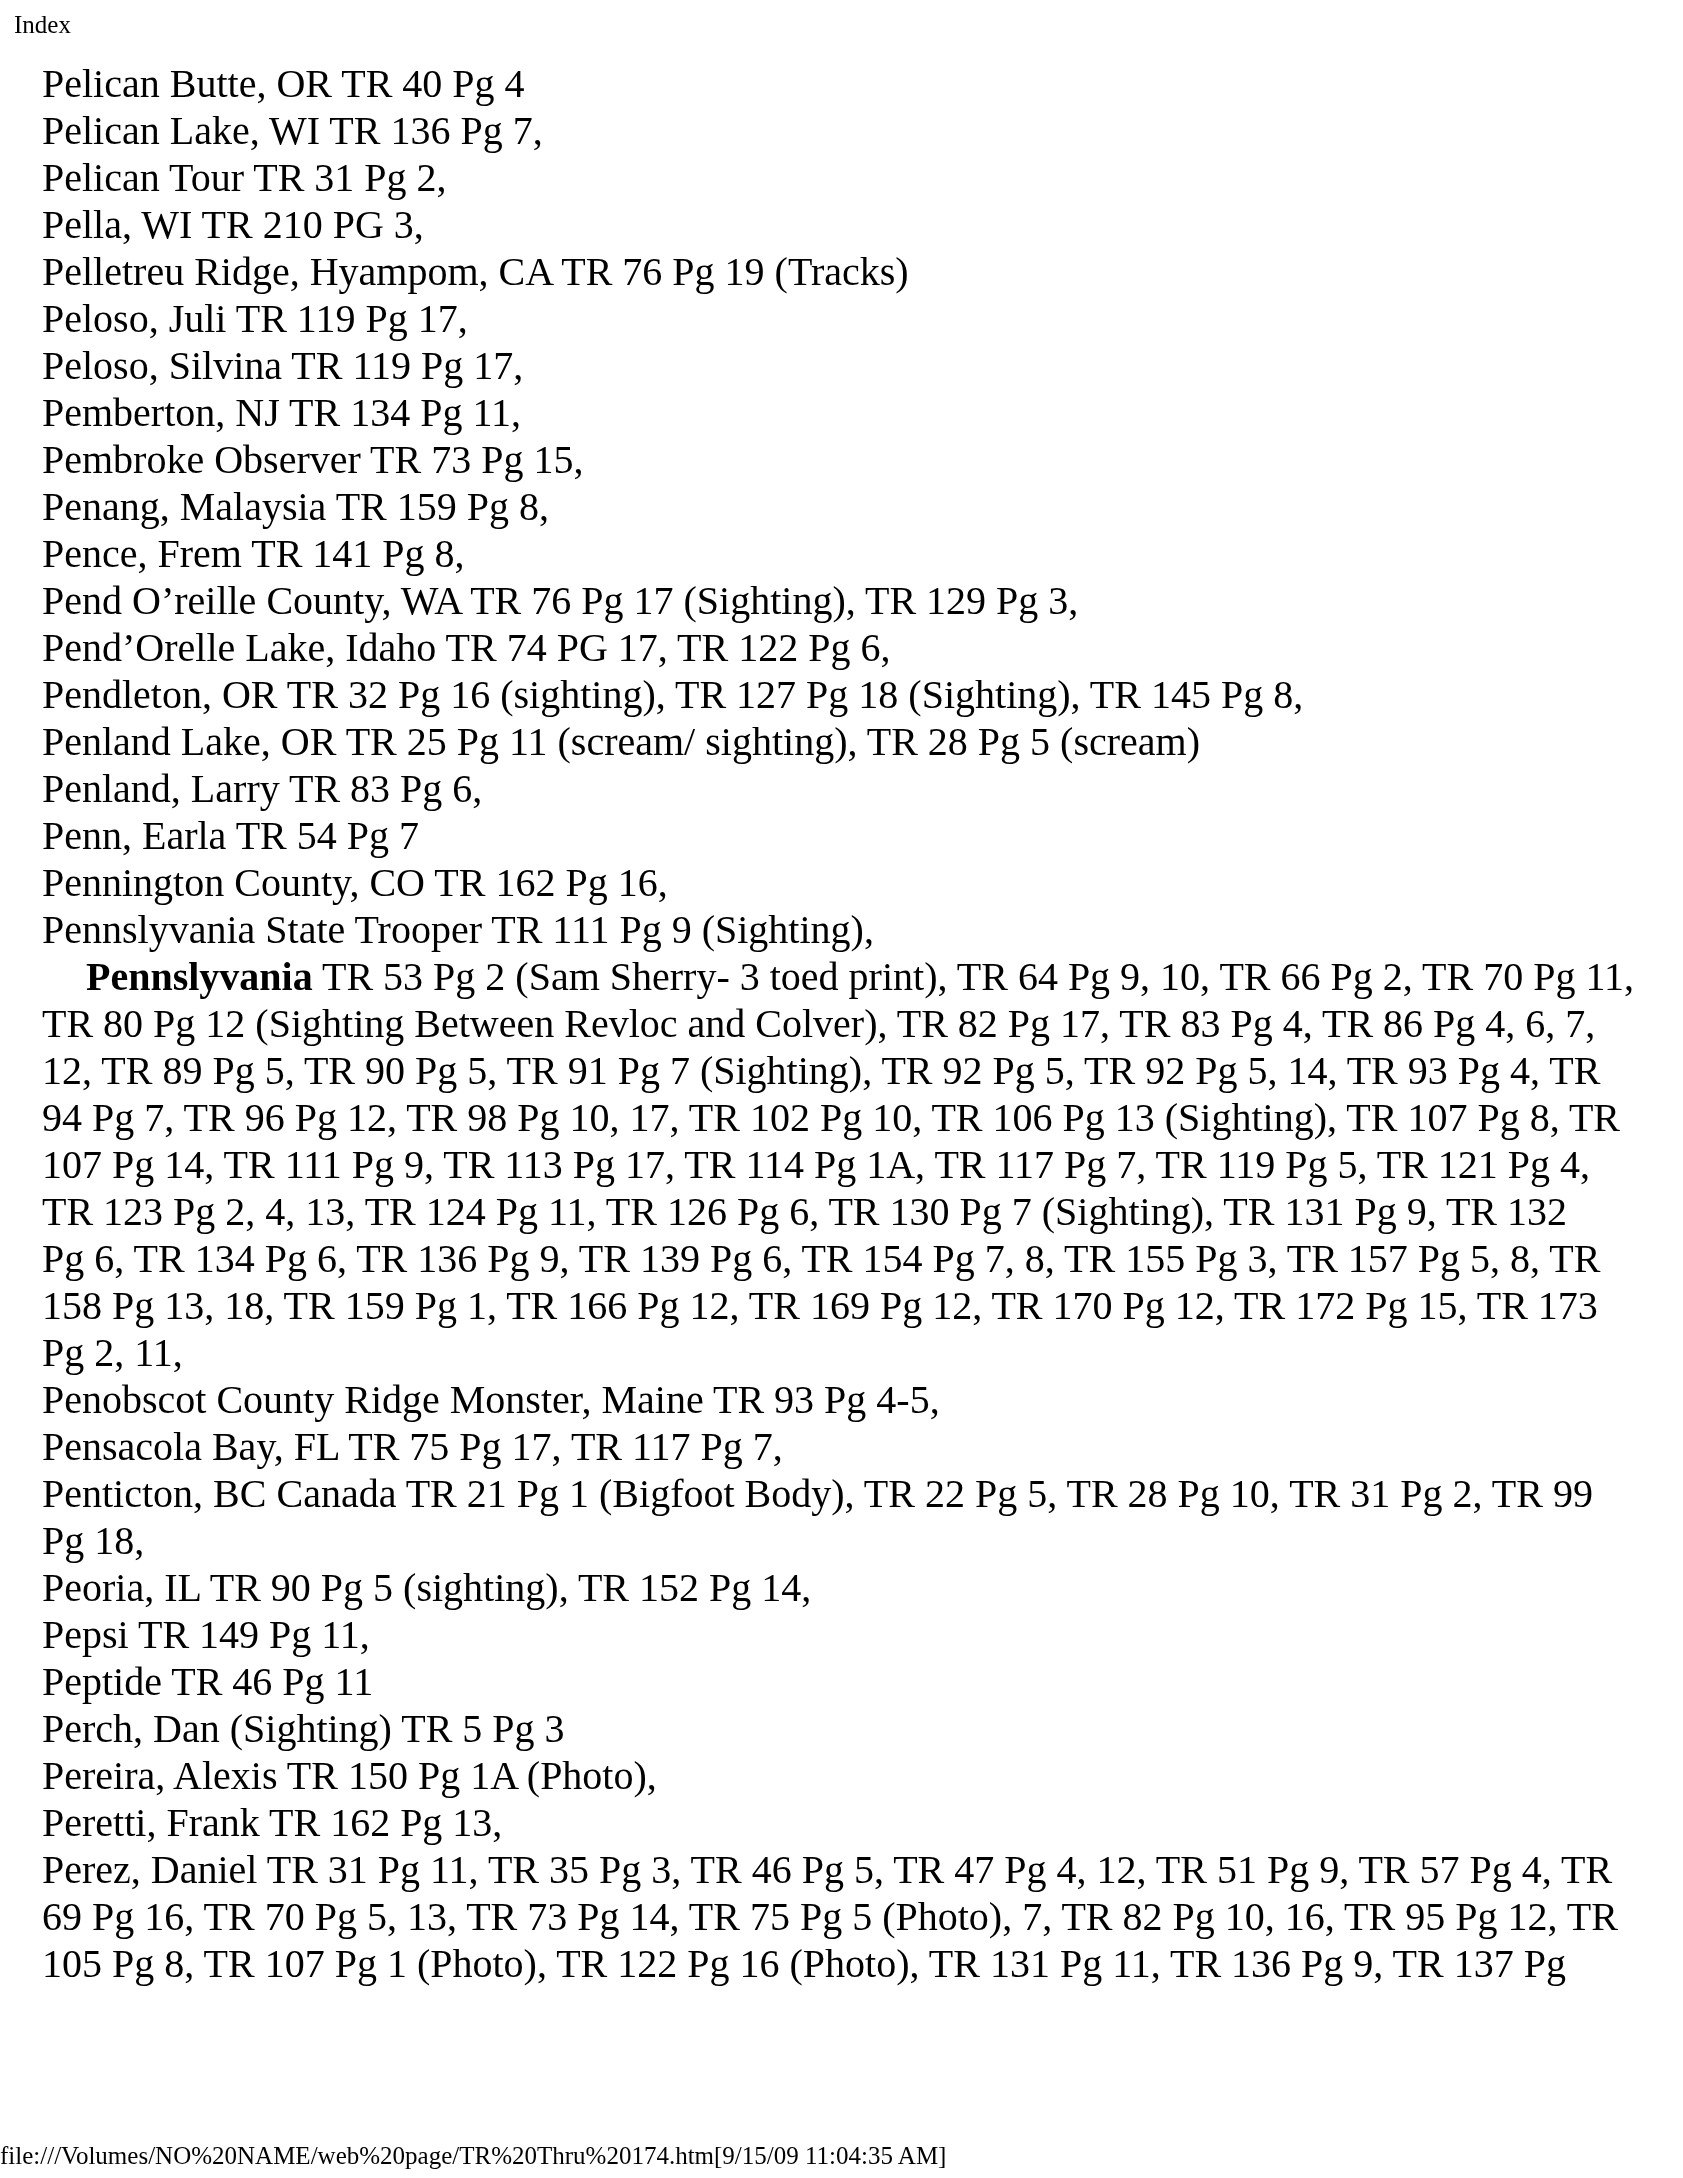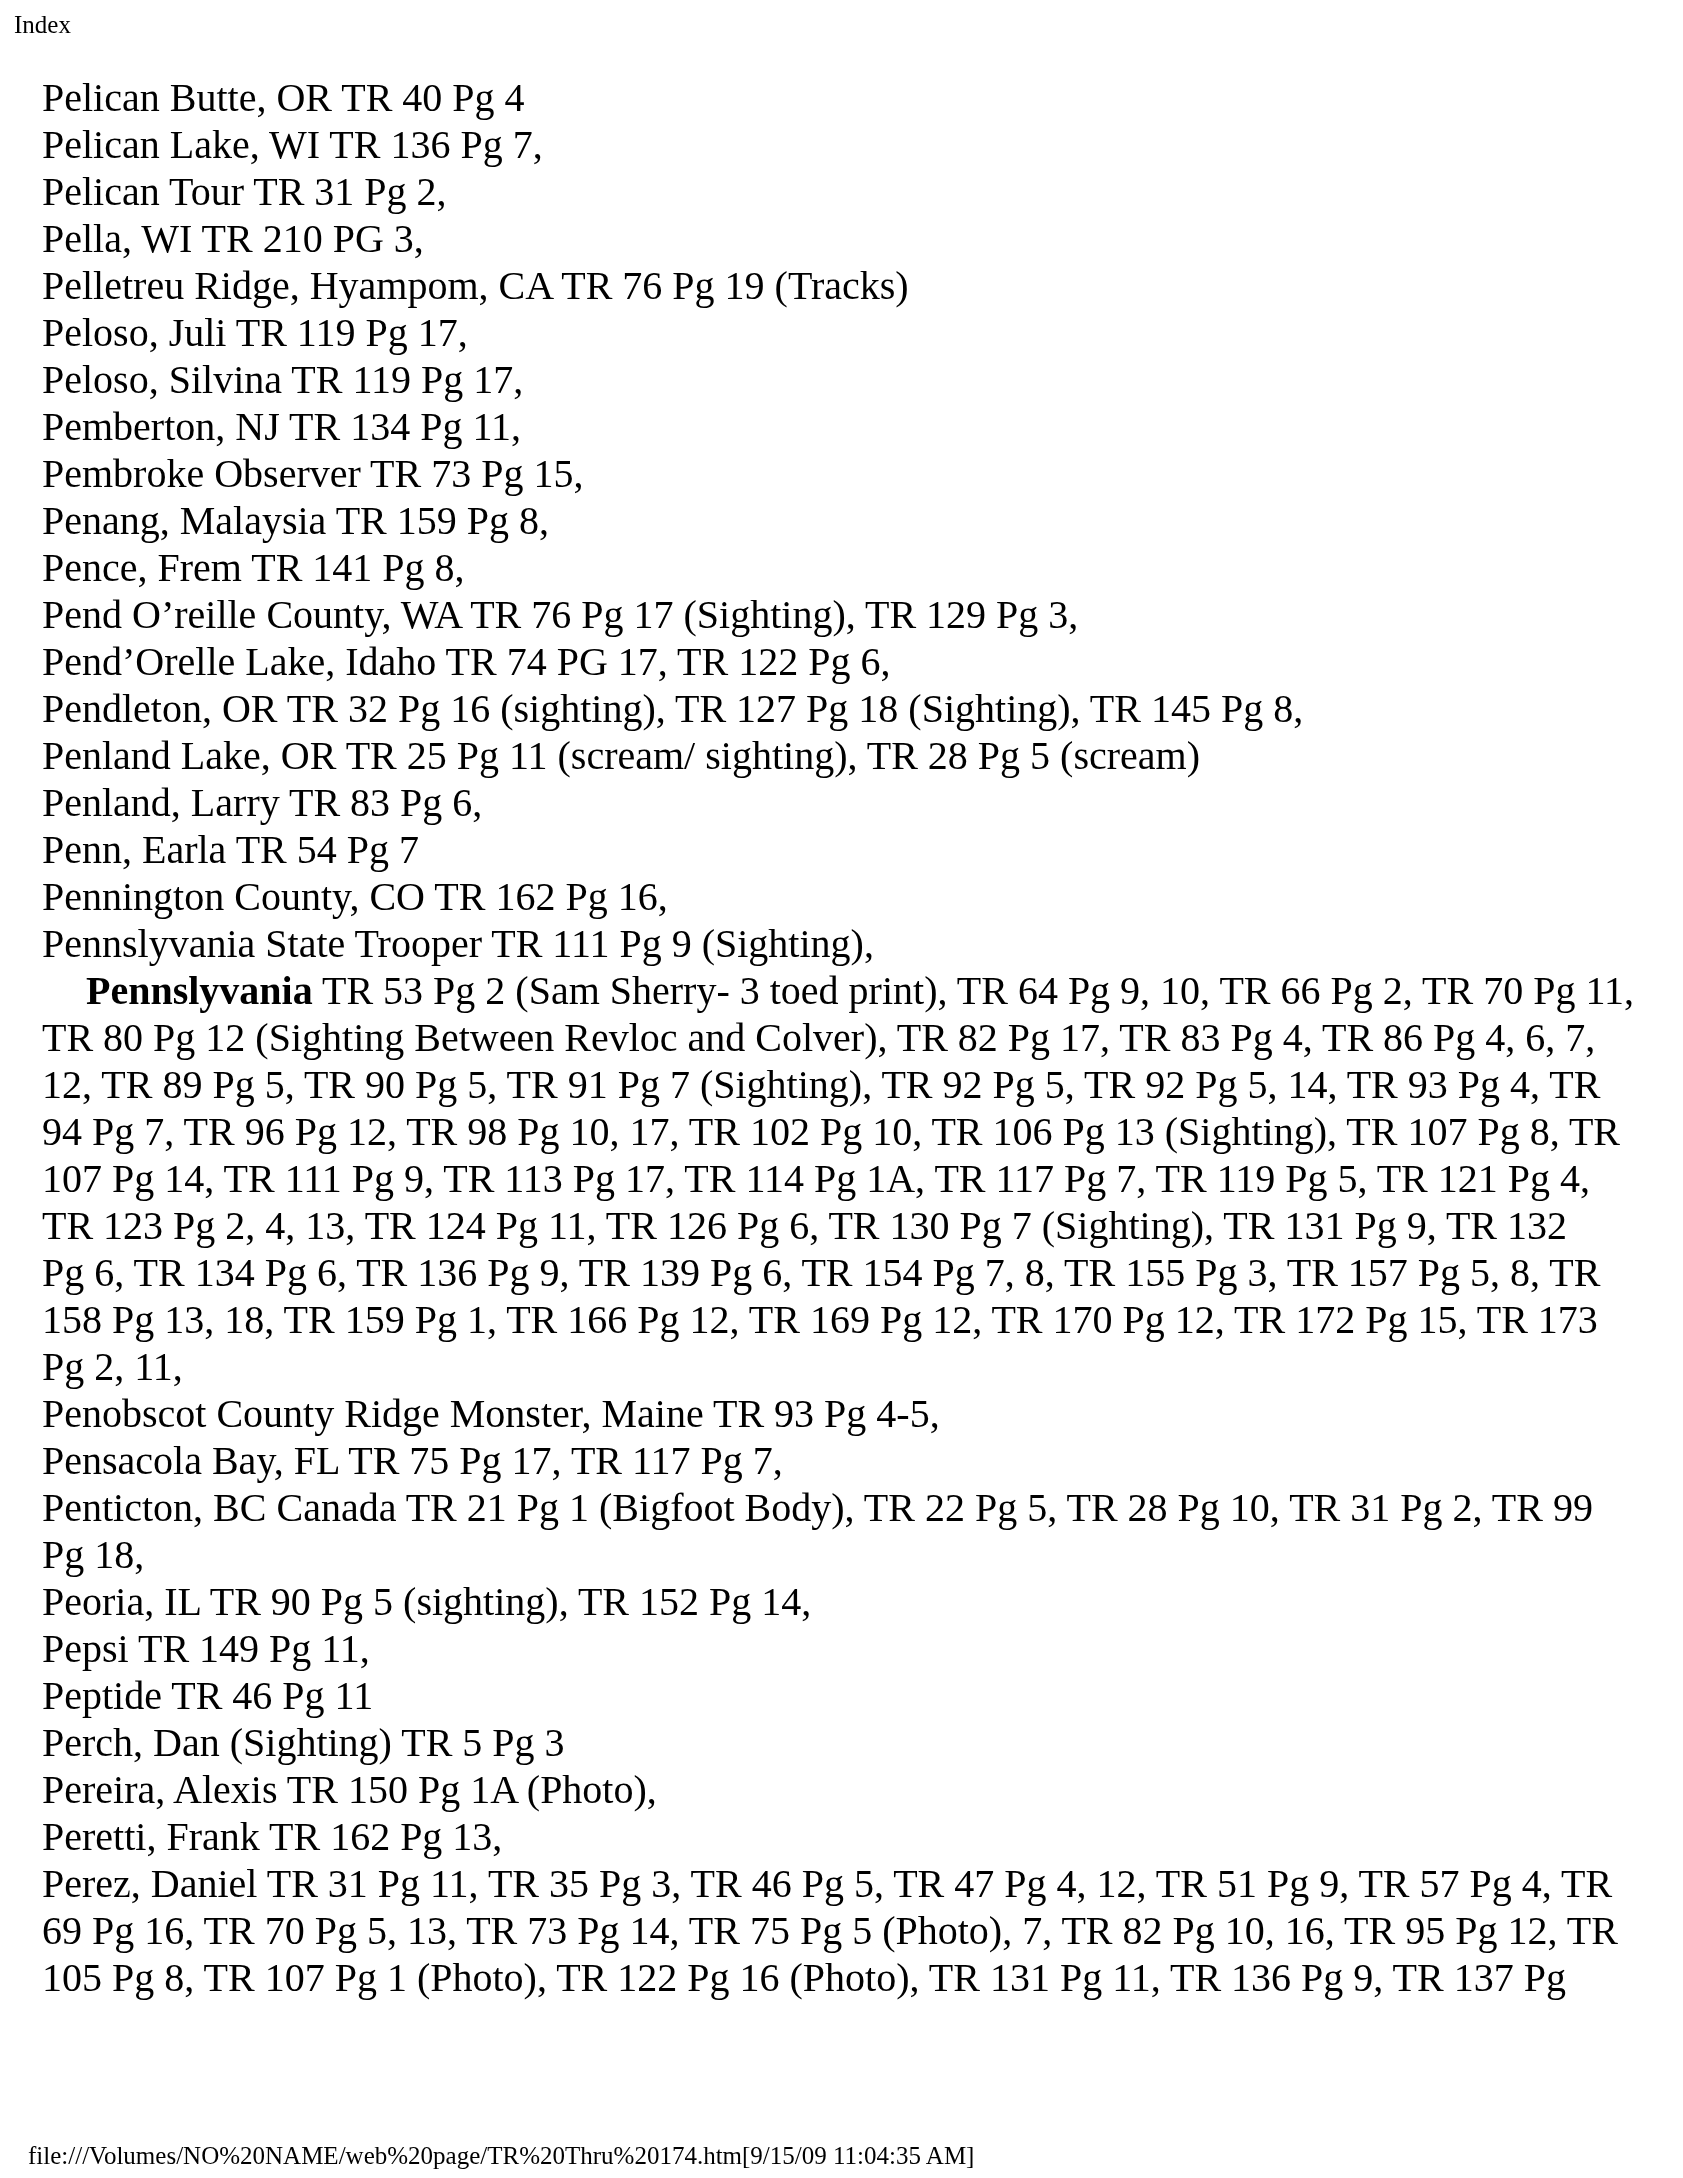--- a/index.html
+++ b/index.html
@@ -19,35 +19,35 @@
     position: absolute;
     left: 14px;
     top: 10px;
     font-size: 25px;
     line-height: 30px;
     white-space: pre;
   }
   .index-list {
     position: absolute;
     left: 42px;
-    top: 74px;
+    top: 60px;
     width: 1624px;
   }
   .index-line {
     font-size: 40px;
     line-height: 47px;
     white-space: pre;
   }
   .index-line .bold {
     font-weight: bold;
     margin-left: 44px;
   }
   .print-footer {
     position: absolute;
-    left: 28px;
+    left: 0;
     top: 2141px;
     font-size: 25px;
     line-height: 30px;
     white-space: pre;
   }
 </style>
 </head>
 <body style="background: rgb(255, 255, 255); color: rgb(0, 0, 0);">
 
 <div class="print-header">Index</div>

